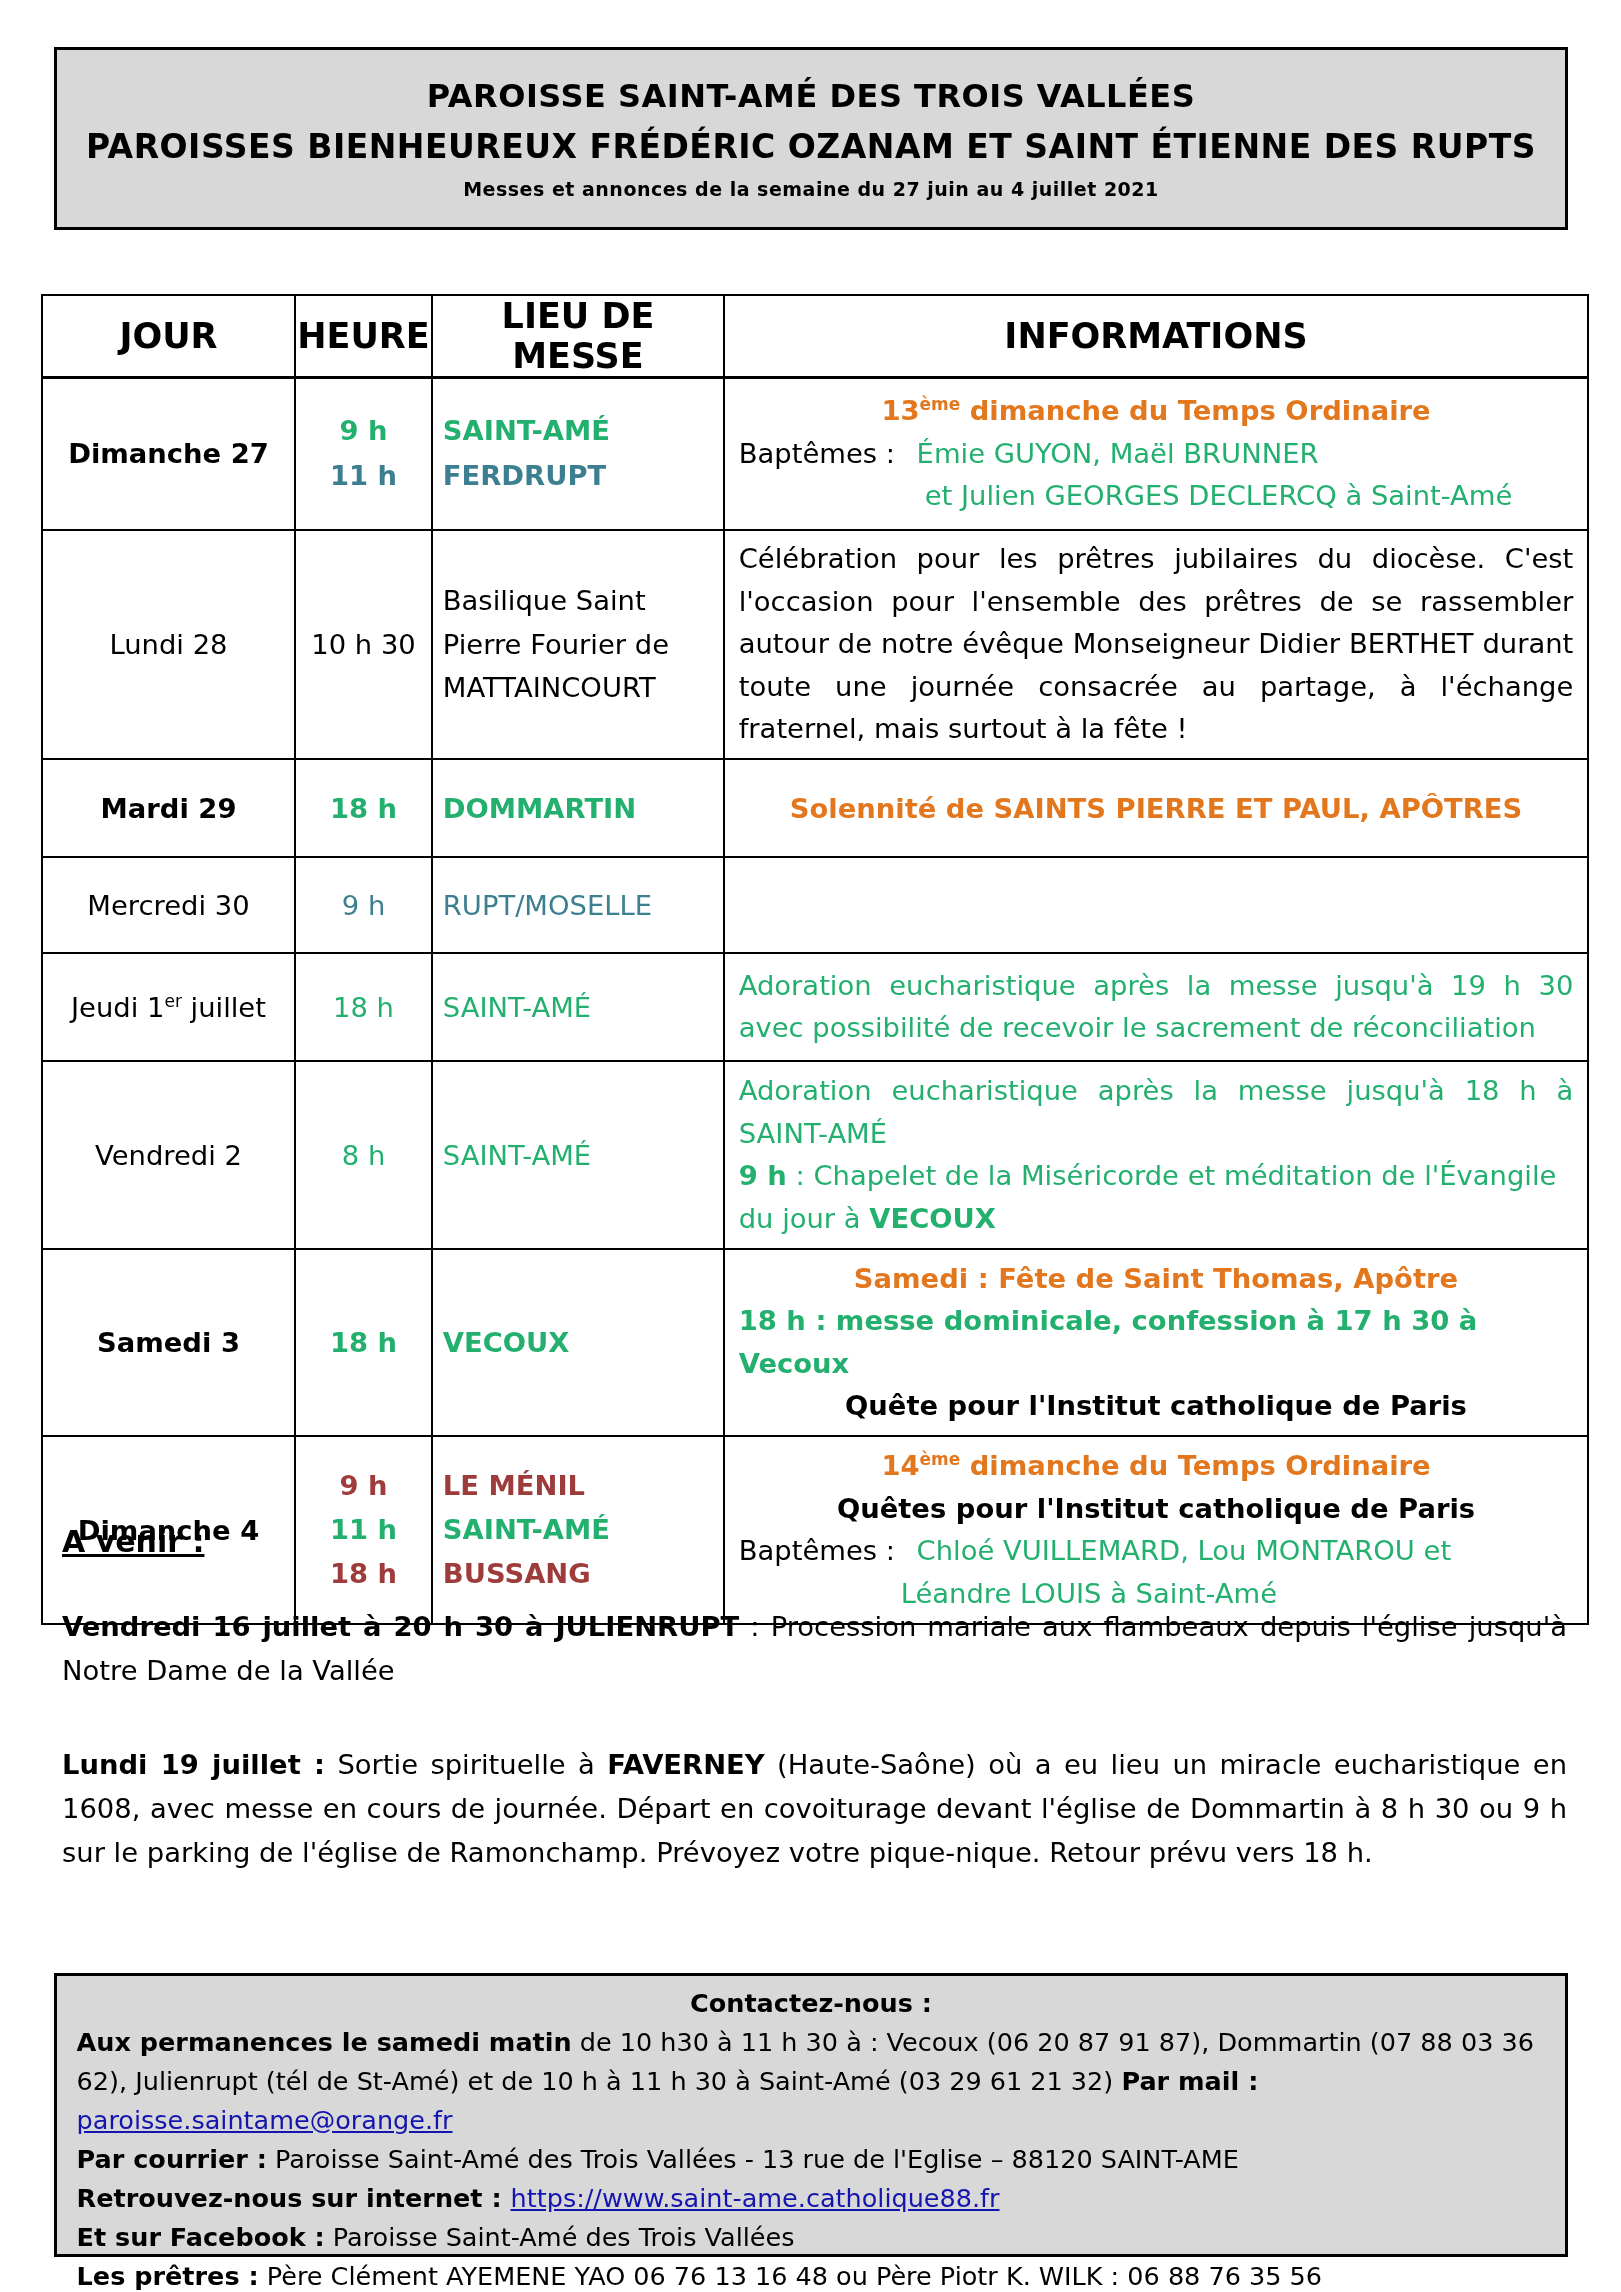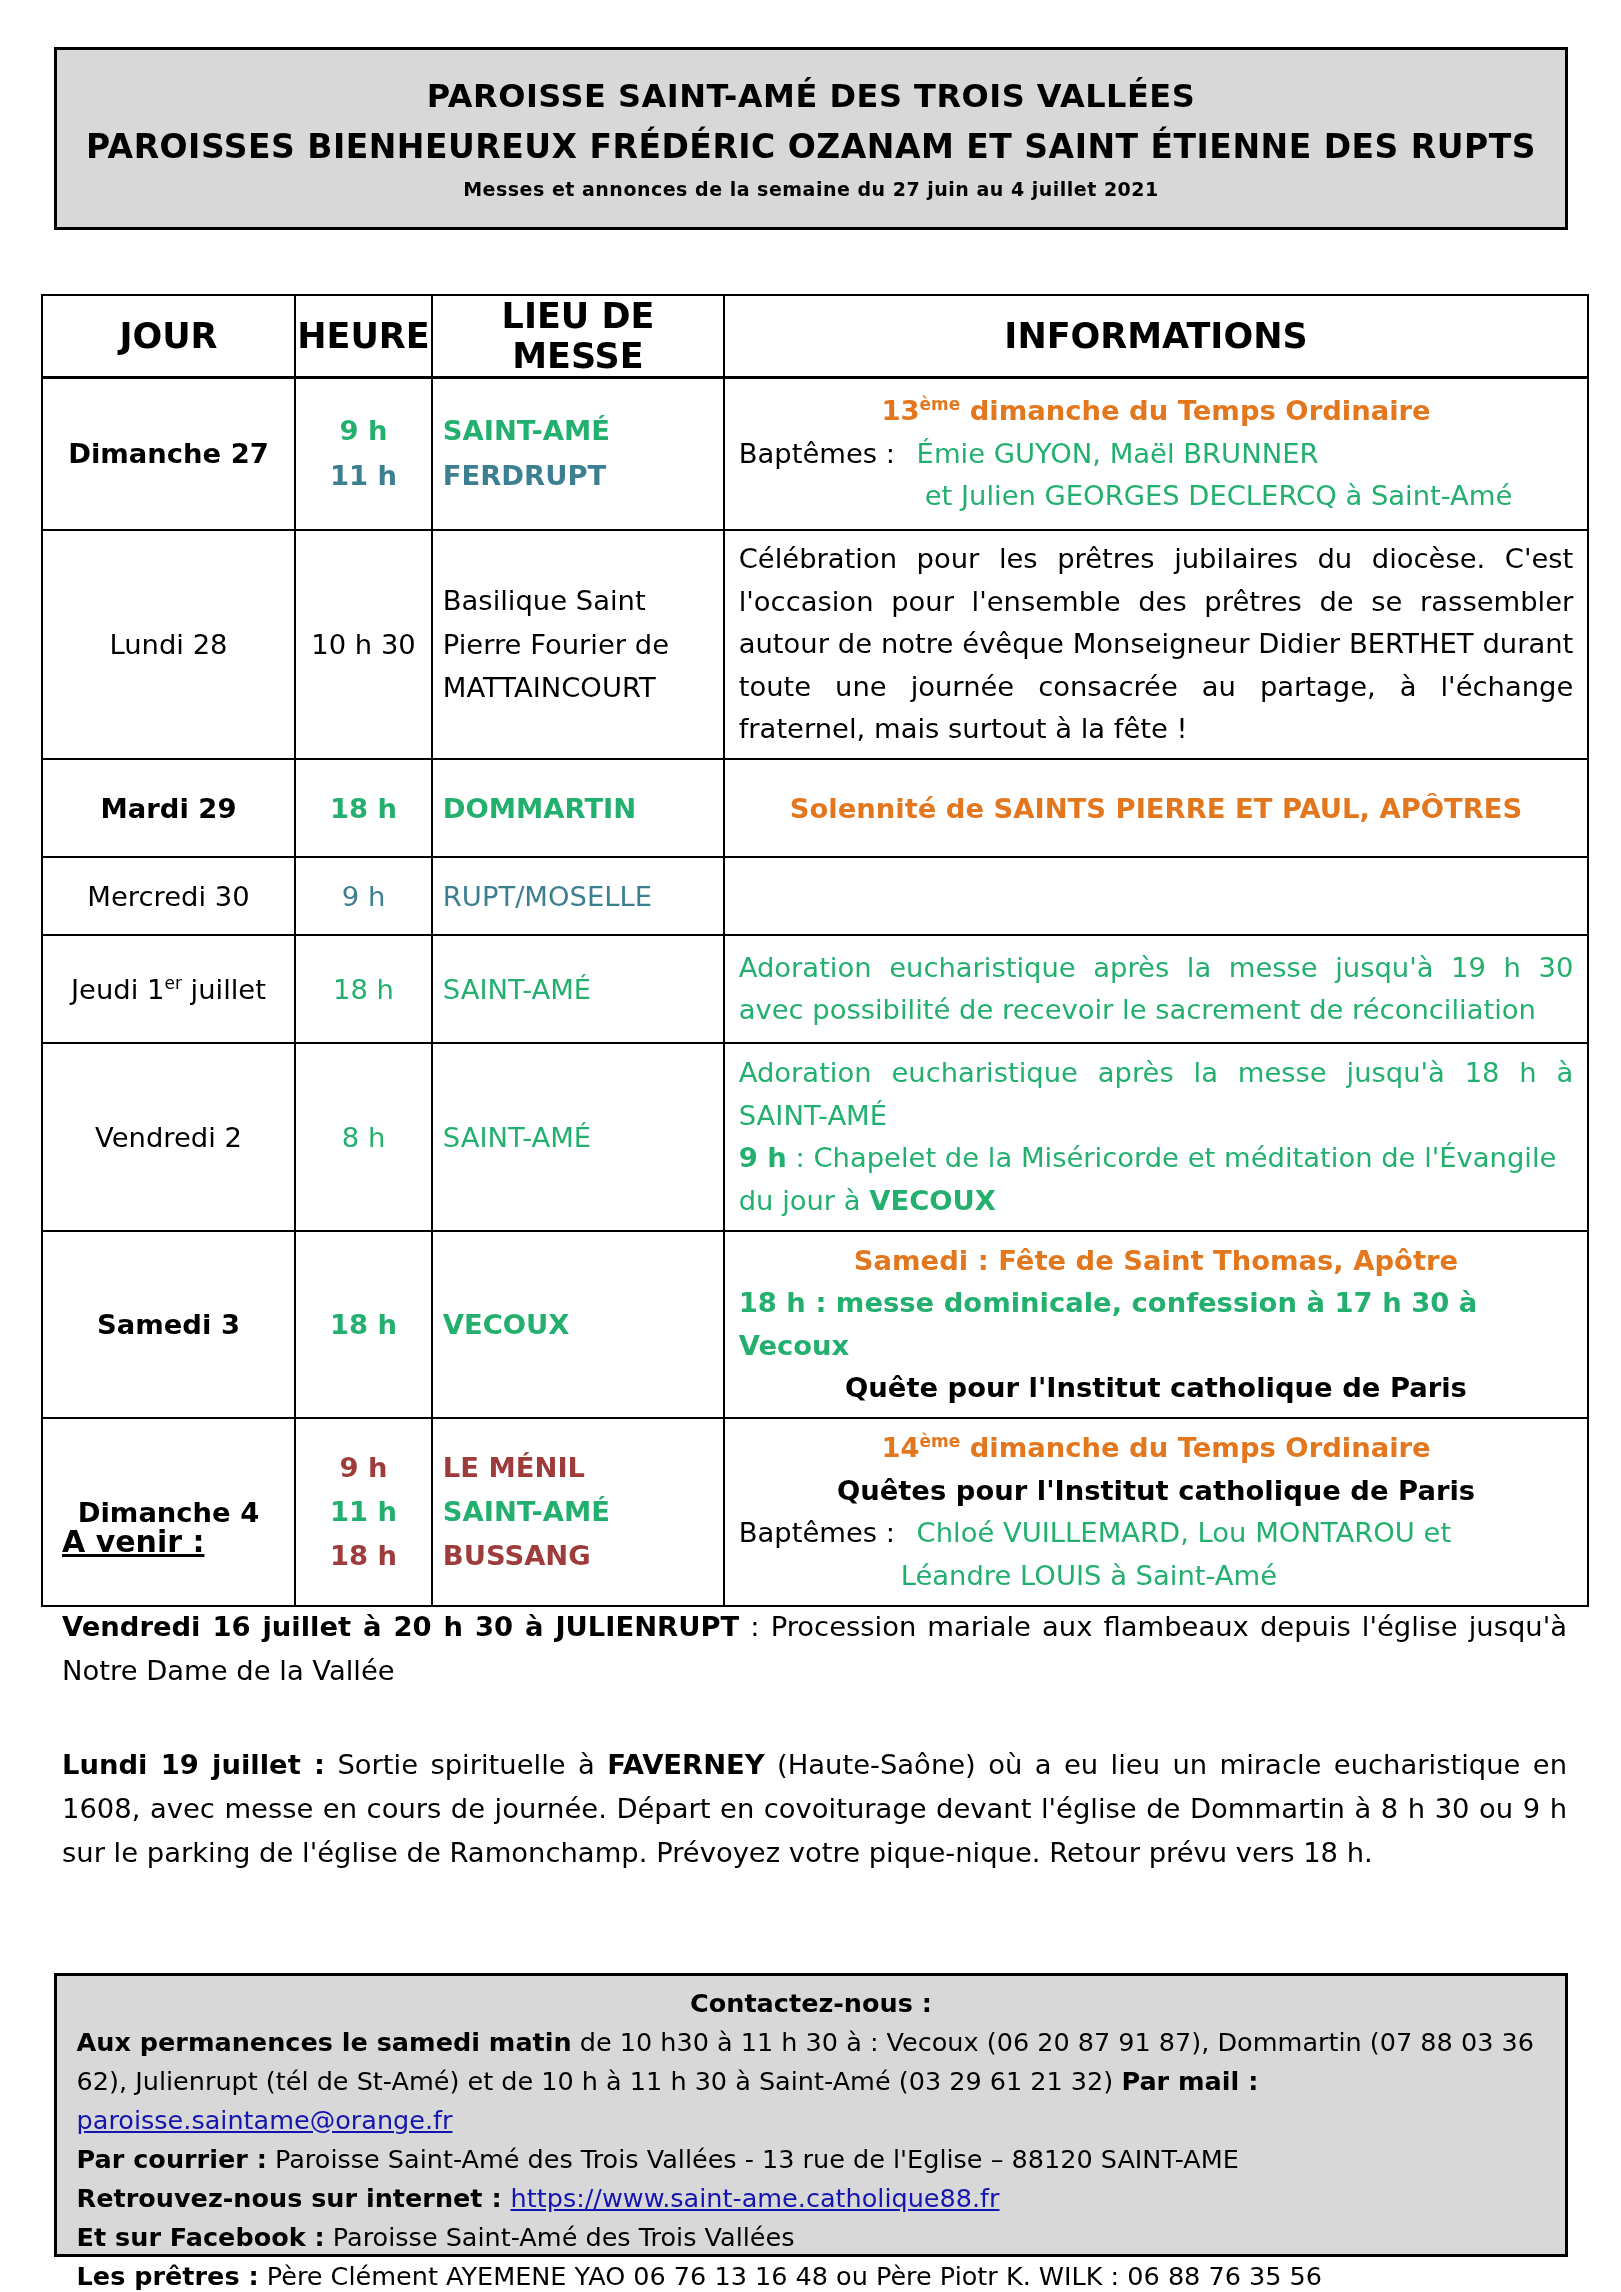--- a/index.html
+++ b/index.html
@@ -123,21 +123,21 @@
       <td class="info justify para">Célébration pour les prêtres jubilaires du diocèse. C'est l'occasion pour l'ensemble des prêtres de se rassembler autour de notre évêque Monseigneur Didier BERTHET durant toute une journée consacrée au partage, à l'échange fraternel, mais surtout à la fête !</td>
     </tr>
 
     <tr style="height:98px;">
       <td class="day bold">Mardi 29</td>
       <td class="heure green bold">18 h</td>
       <td class="lieu green bold">DOMMARTIN</td>
       <td class="info center orange bold">Solennité de SAINTS PIERRE ET PAUL, APÔTRES</td>
     </tr>
 
-    <tr style="height:78px;">
+    <tr style="height:96px;">
       <td class="day">Mercredi 30</td>
       <td class="heure teal">9 h</td>
       <td class="lieu teal">RUPT/MOSELLE</td>
       <td class="info"></td>
     </tr>
 
     <tr style="height:108px;">
       <td class="day"><span>Jeudi 1</span><sup>er</sup><span> juillet</span></td>
       <td class="heure green">18 h</td>
       <td class="lieu green">SAINT-AMÉ</td>

